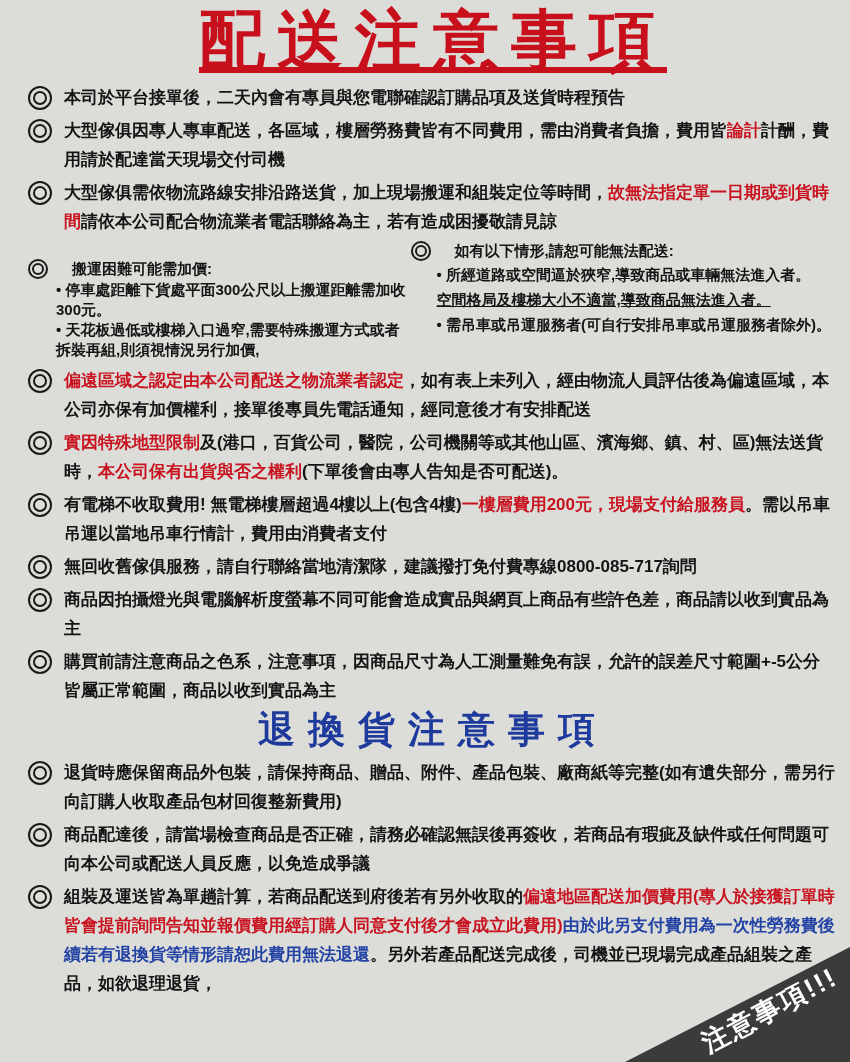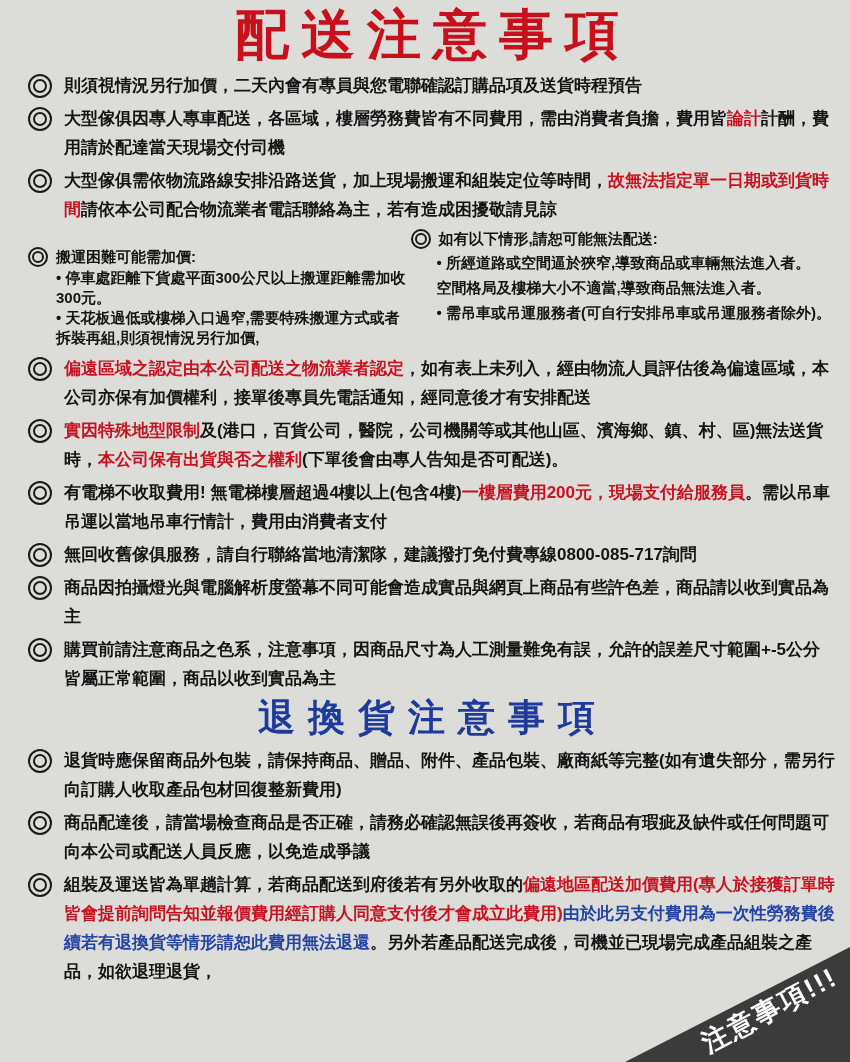--- a/index.html
+++ b/index.html
@@ -16,21 +16,21 @@
     color:#141414;
   }
   .inner{padding:2px 10px 0 26px;}
   .title{
     text-align:center;
     font-weight:700;
     line-height:1.05;
     margin:4px 0 8px 0;
     white-space:nowrap;
   }
-  .title.shipping{color:var(--title_red,#c8101c);font-size:54px;letter-spacing:12px;}
+  .title.shipping{color:var(--title_red,#c8101c);font-size:66px;letter-spacing:12px;text-decoration:underline;}
   .title.returns{color:var(--title_blue,#1d3a9c);font-size:37px;letter-spacing:13px;margin-top:6px;}
   .item{
     display:flex;
     align-items:flex-start;
     margin:0 0 4px 0;
   }
   .bullet{
     flex:0 0 auto;
     width:20px;height:20px;
     border:2px solid #1a1a1a;
@@ -60,30 +60,30 @@
   .c-blue{color:var(--blue,#2343a5);}
   
   .cols{
     display:flex;
     align-items:flex-start;
     margin:2px 0 6px 0;
   }
   .col{flex:0 0 auto;}
   .col.left{width:47%;padding-top:18px;}
   .col.right{width:53%;}
-  .col-head-row{display:flex;align-items:flex-start;}
+  .col-head-row{display:flex;align-items:flex-start;gap:16px;}
   .col-head{font-size:15px;font-weight:700;line-height:22px;}
   .col-line{
     font-size:15px;
     font-weight:600;
     line-height:20px;
     padding-left:30px;
   }
   .col.right .col-line{font-size:15px;line-height:25px;padding-left:28px;}
-  .col-line.cont{padding-left:41px;}
+  .col-line.cont{padding-left:41px;text-decoration:underline;}
   
   .ribbon{
     position:absolute;
     right:0;bottom:0;
     width:225px;height:115px;
     background:var(--ribbon,#3b3b3b);
     clip-path:polygon(100% 0,100% 100%,0 100%);
   }
   .ribbon-text{
     position:absolute;
@@ -100,21 +100,21 @@
 </head>
 <body>
 
 <div class="page">
   <div class="inner">
 
     <h1 class="title shipping">配送注意事項</h1>
 
     <div class="item">
       <span class="bullet"></span>
-      <p class="txt"><span>則須視情況另行加價，二天內會有專員與您電聯確認訂購品項及送貨時程預告</span></p>
+      <p class="txt"><span>本司於平台接單後，二天內會有專員與您電聯確認訂購品項及送貨時程預告</span></p>
     </div>
 
 
     <div class="item">
       <span class="bullet"></span>
       <p class="txt"><span>大型傢俱因專人專車配送，各區域，樓層勞務費皆有不同費用，需由消費者負擔，費用皆</span><span class="c-red">論計</span><span>計酬，費用請於配達當天現場交付司機</span></p>
     </div>
 
     <div class="item">
       <span class="bullet"></span>

